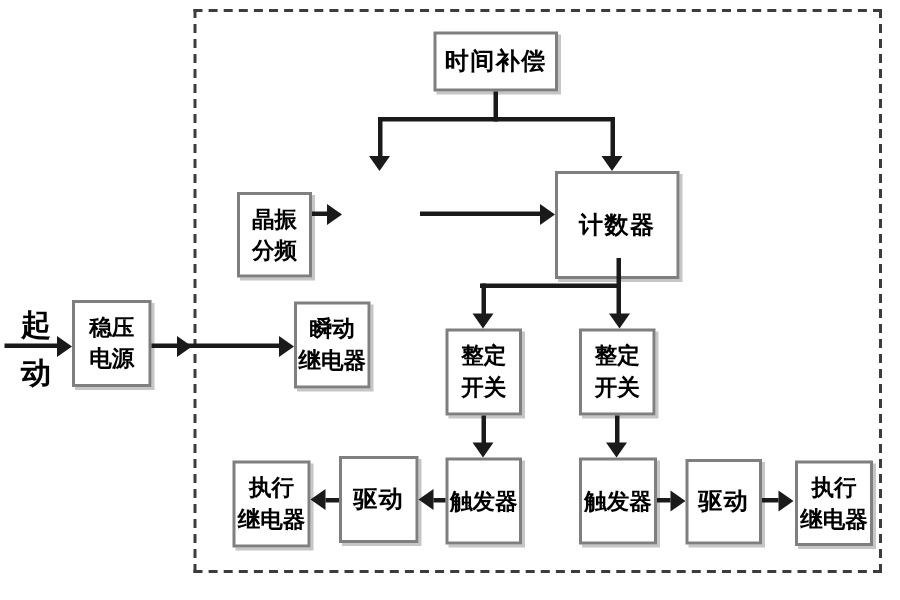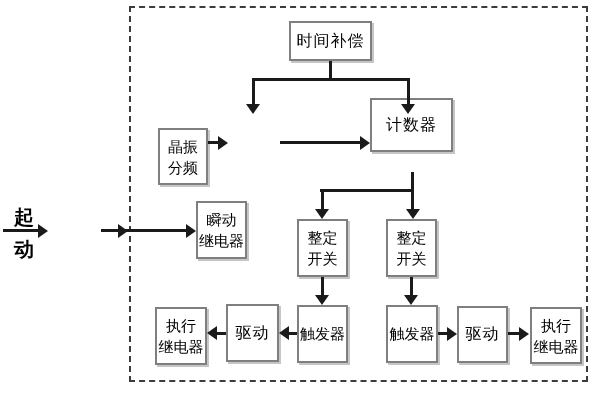--- a/index.html
+++ b/index.html
@@ -11,21 +11,21 @@
   }
   .dashed-frame {
     position:absolute; left:129px; top:6px; width:459px; height:376px;
     border:2px dashed #3c3c3c; box-sizing:border-box;
   }
   .node {
     position:absolute; background:#ffffff;
     border:2px solid #7f7f7f; box-shadow:2px 2px 0 #c6c6c6;
     box-sizing:border-box;
     display:flex; flex-direction:column; align-items:center; justify-content:center;
-    font-weight:normal; text-align:center;
+    font-weight:bold; text-align:center;
   }
   .node .ln { display:block; font-size:15px; line-height:21px; white-space:nowrap; }
   .node .single { display:block; font-size:16px; letter-spacing:1px; white-space:nowrap; }
   .start-label {
     position:absolute; left:8px; top:201px; width:32px;
     font-size:20px; font-weight:bold; text-align:center; line-height:32px;
   }
   .hline, .vline { position:absolute; background:#1a1a1a; }
   .arr { position:absolute; width:0; height:0; }
   .arr.r { border-top:7px solid transparent; border-bottom:7px solid transparent; border-left:10px solid #1a1a1a; }
@@ -37,32 +37,36 @@
 
 <div class="canvas">
 
   <div class="dashed-frame"></div>
 
   <div class="start-label">
     <span>起</span><br>
     <span>动</span>
   </div>
 
+  <div class="node" style="left:48px;top:200px;width:53px;height:58px">
+    <span class="ln">稳压</span>
+    <span class="ln">电源</span>
+  </div>
 
   <div class="node" style="left:289px;top:21px;width:83px;height:40px">
     <span class="single">时间补偿</span>
   </div>
 
   <div class="node" style="left:158px;top:128px;width:50px;height:57px">
     <span class="ln">晶振</span>
     <span class="ln">分频</span>
   </div>
 
 
-  <div class="node" style="left:370px;top:98px;width:83px;height:54px">
+  <div class="node" style="left:370px;top:114px;width:83px;height:72px">
     <span class="single">计数器</span>
   </div>
 
   <div class="node" style="left:196px;top:201px;width:51px;height:58px">
     <span class="ln">瞬动</span>
     <span class="ln">继电器</span>
   </div>
 
   <div class="node" style="left:297px;top:219px;width:51px;height:58px">
     <span class="ln">整定</span>

